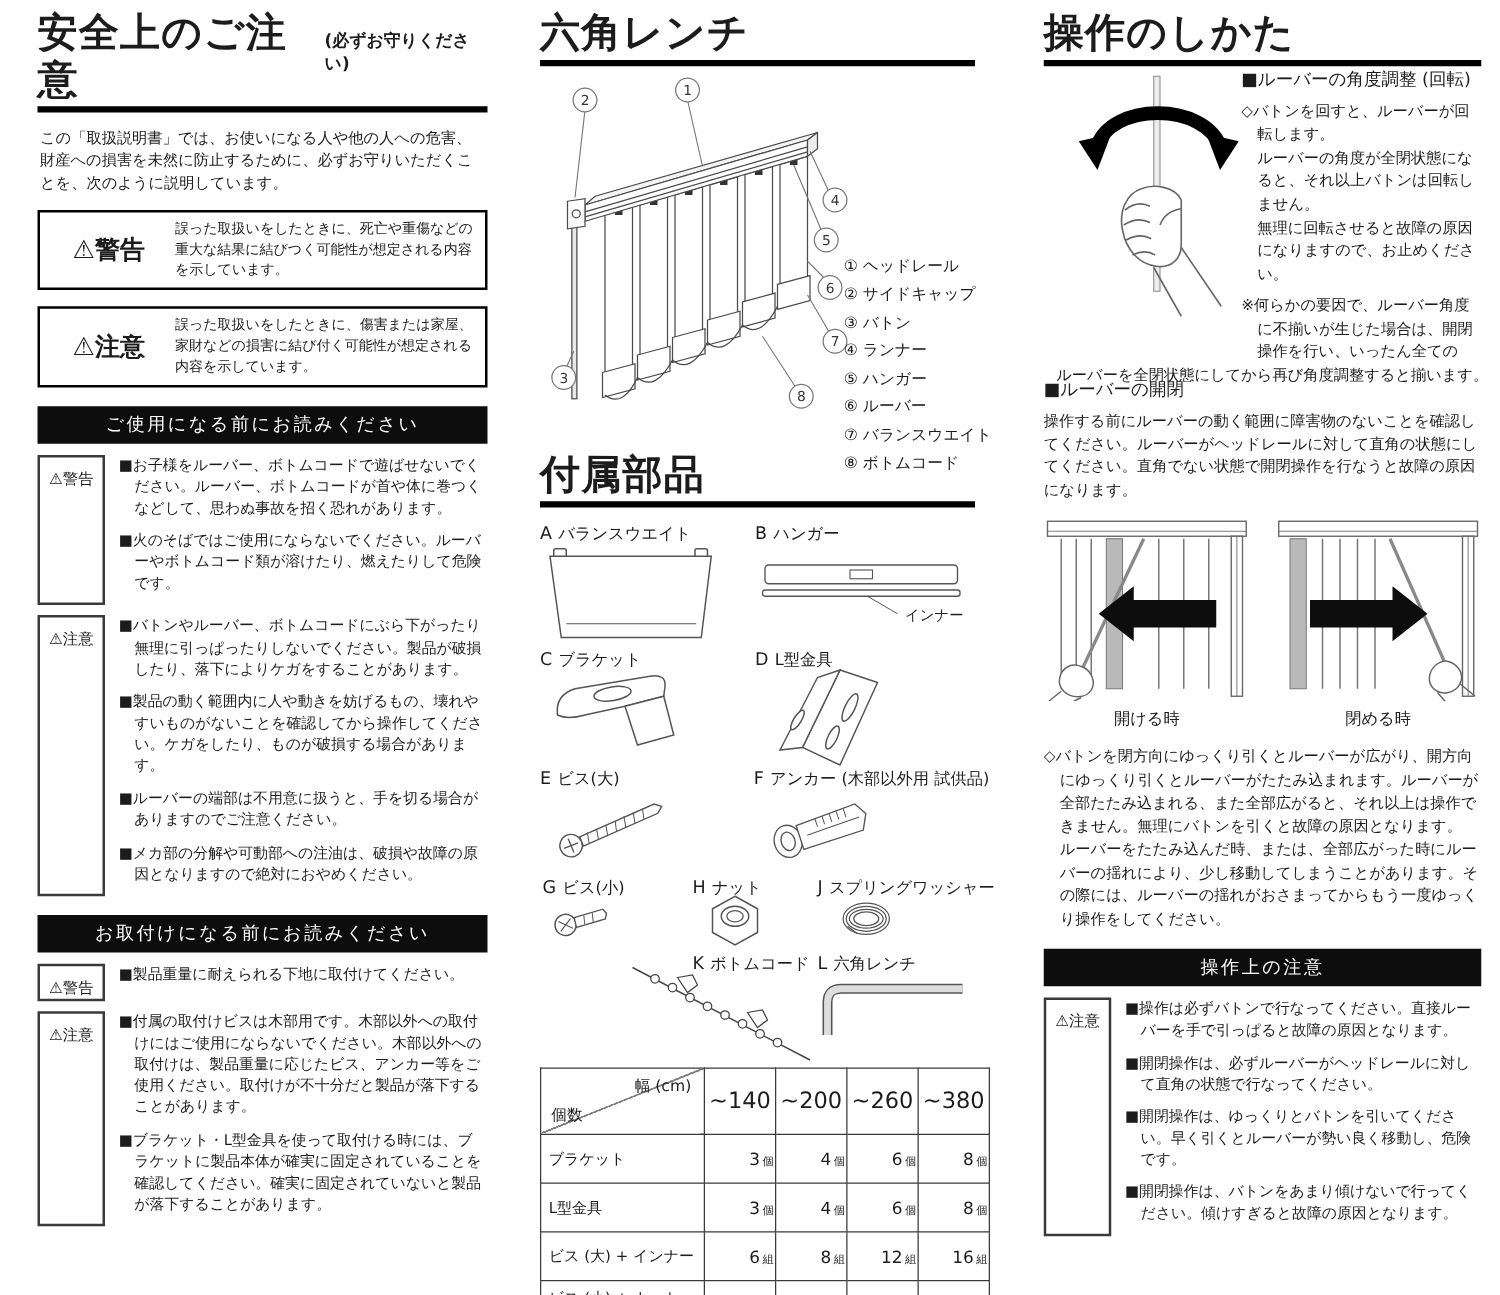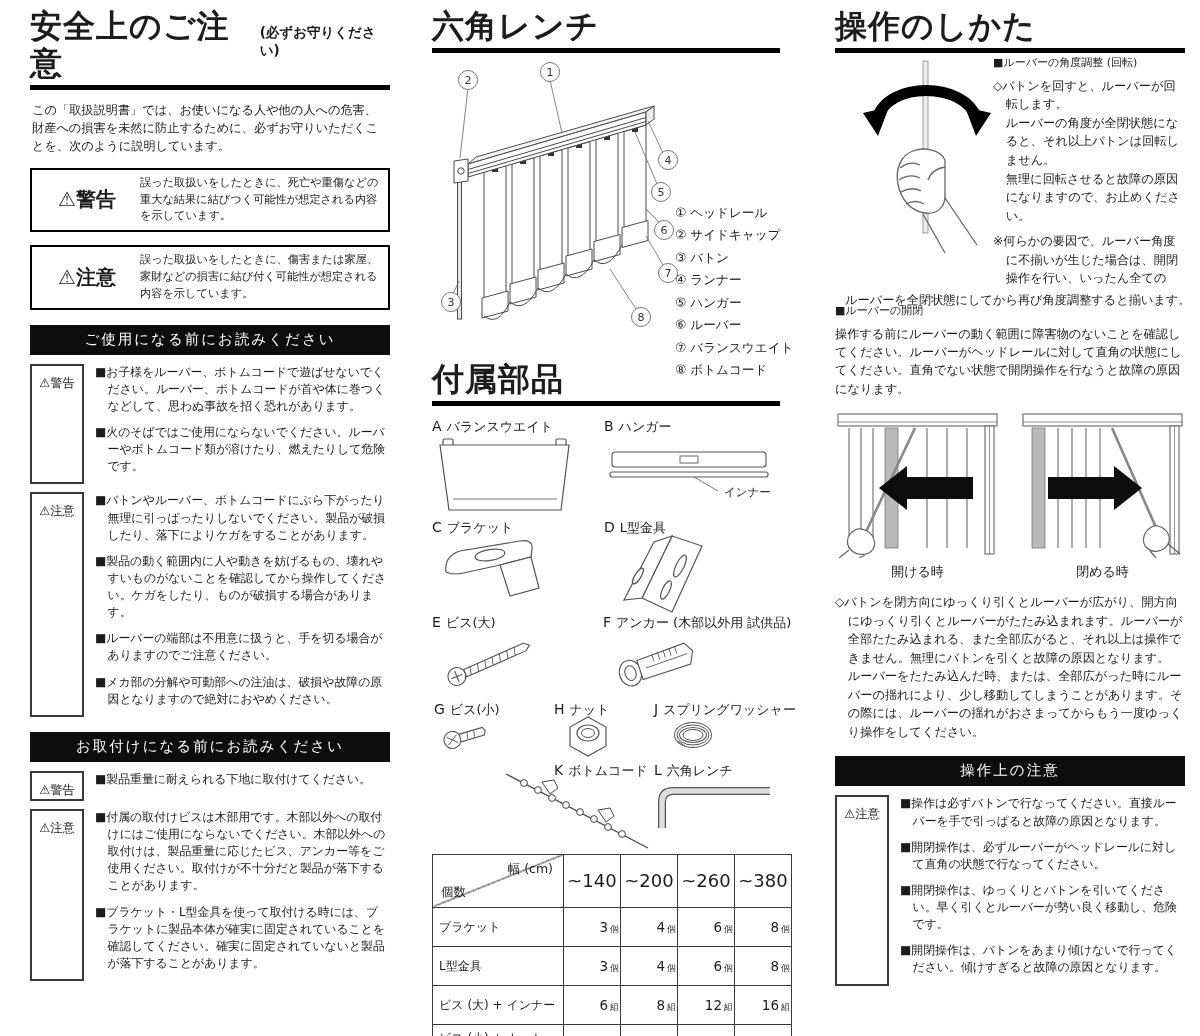--- a/index.html
+++ b/index.html
@@ -50,21 +50,21 @@
   table.qty th{font-weight:normal;font-size:18px;width:54px;}
   td.rl{font-size:12px;padding:5px 6px;white-space:pre-line;line-height:1.35;}
   td.cv{text-align:right;height:36px;}
   .tv{font-size:13.5px;}
   .tu{font-size:9px;margin-left:2px;}
 
   
   .fig1{position:relative;height:250px;}
   .rot-svg{position:absolute;left:18px;top:4px;}
   .angle-text{position:absolute;left:158px;top:2px;width:192px;}
-  .b-head{font-size:11px;margin:0 0 7px;}
+  .b-head{font-size:14px;margin:0 0 7px;}
   .hang{font-size:12.2px;line-height:1.52;margin:0 0 7px;text-indent:-1.05em;padding-left:1.05em;white-space:pre-line;}
   .fig1-cont{position:absolute;left:10px;top:227px;font-size:12.2px;white-space:nowrap;}
   .para{font-size:12.2px;line-height:1.5;margin:6px 0 8px;}
   .oc-row{display:flex;gap:20px;margin:6px 0 0;}
   .oc{text-align:center;}
   .oc-label{font-size:13px;margin-top:1px;}
   .pull{margin-top:12px;}
 </style>
 </head>
 <body>

